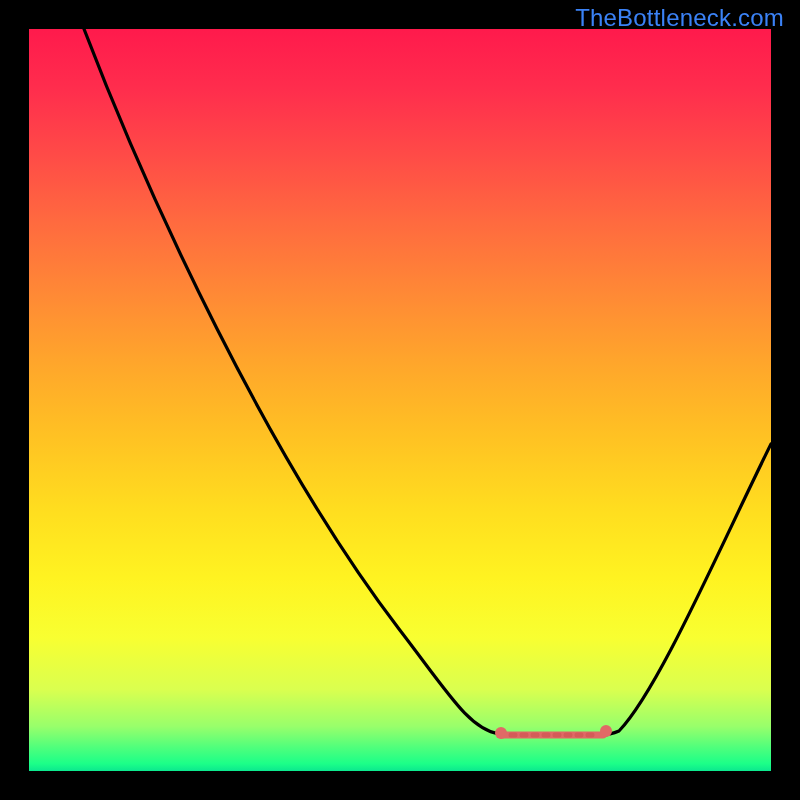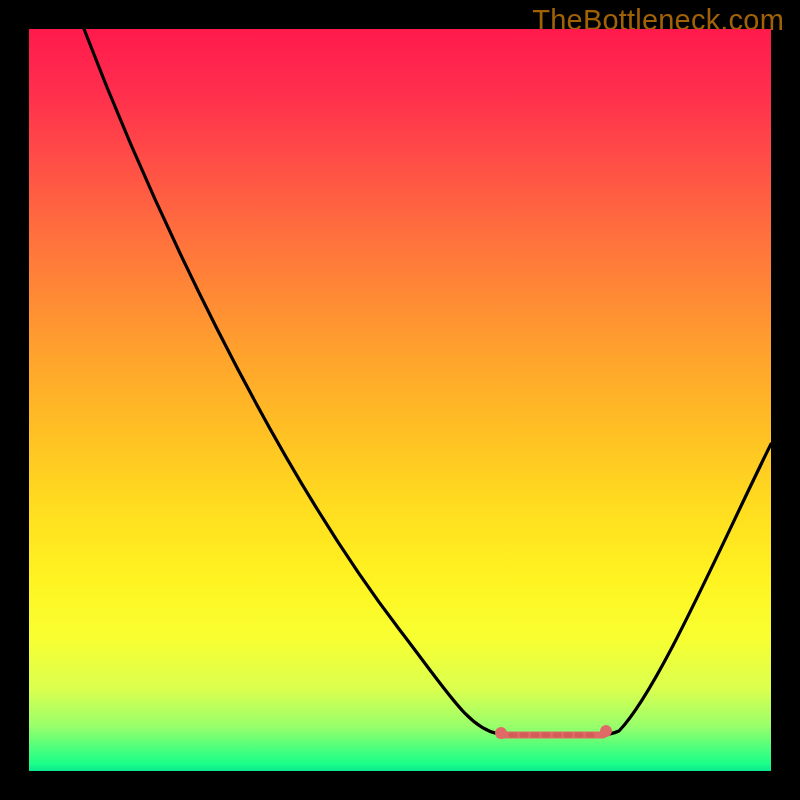--- a/index.html
+++ b/index.html
@@ -53,22 +53,22 @@
     position: absolute;
     left: 0;
     top: 0;
     width: 742px;
     height: 742px;
   }
   .watermark {
     position: absolute;
     top: 4px;
     right: 16px;
-    color: #a16207;
-    font-size: 29px;
+    color: #3b82f6;
+    font-size: 24px;
     font-weight: 500;
     letter-spacing: 0.2px;
     user-select: none;
   }
 </style>
 </head>
 <body>
 
 <div class="stage">
 

